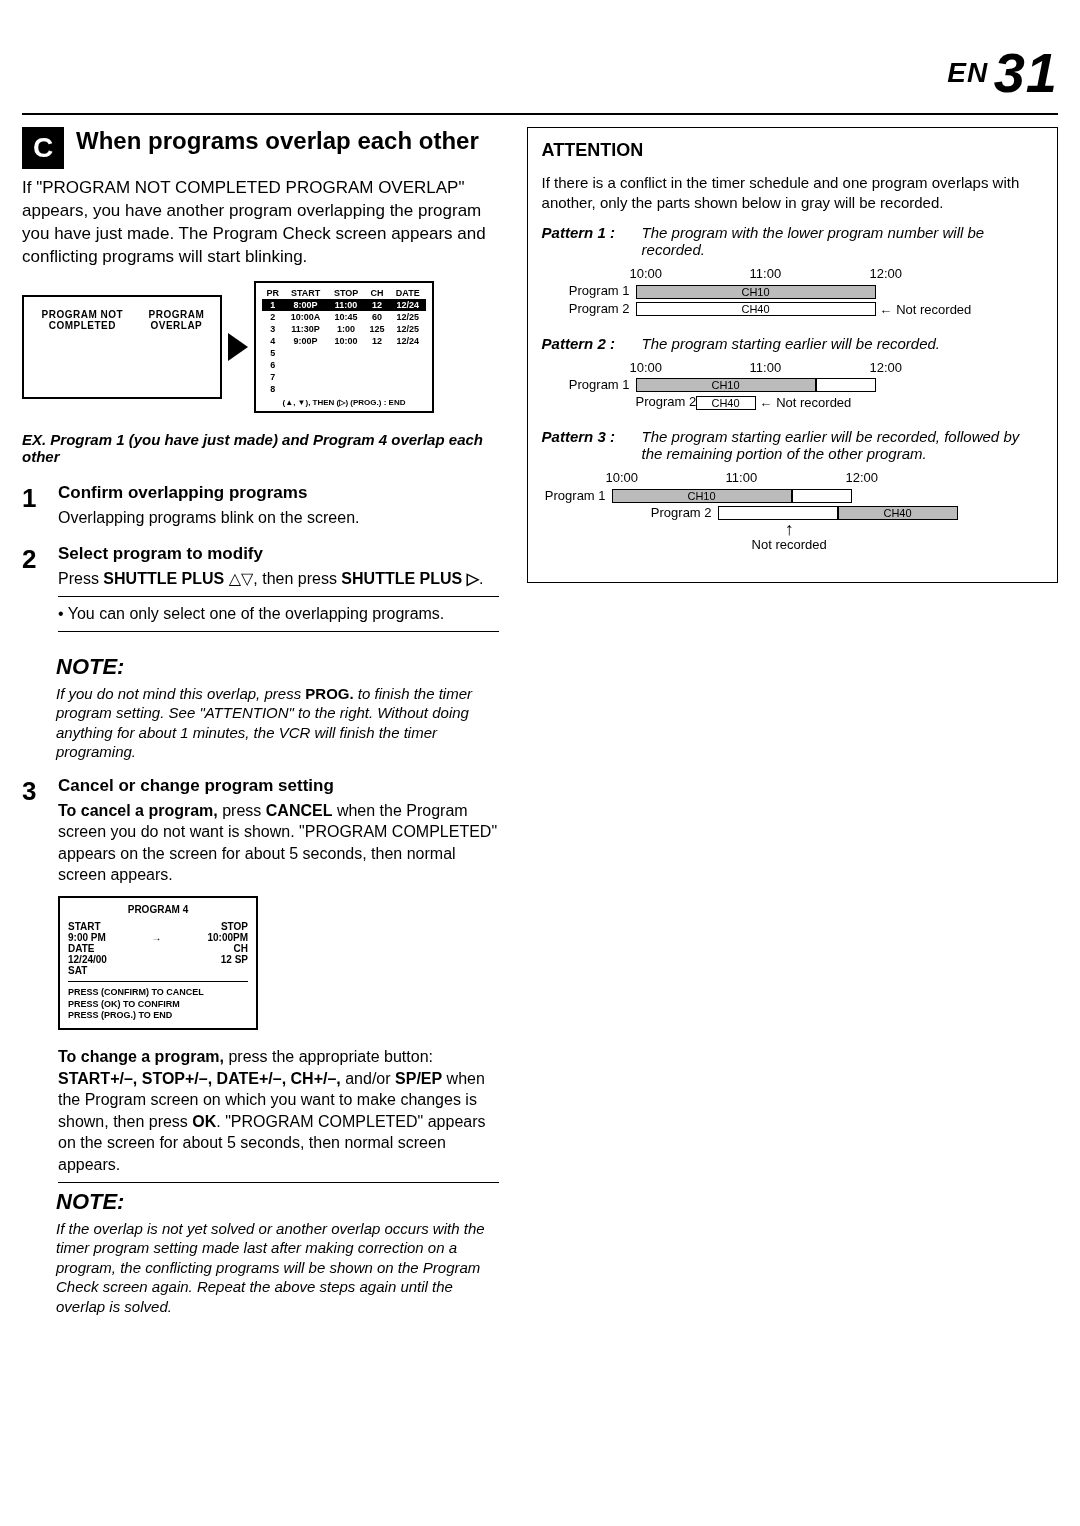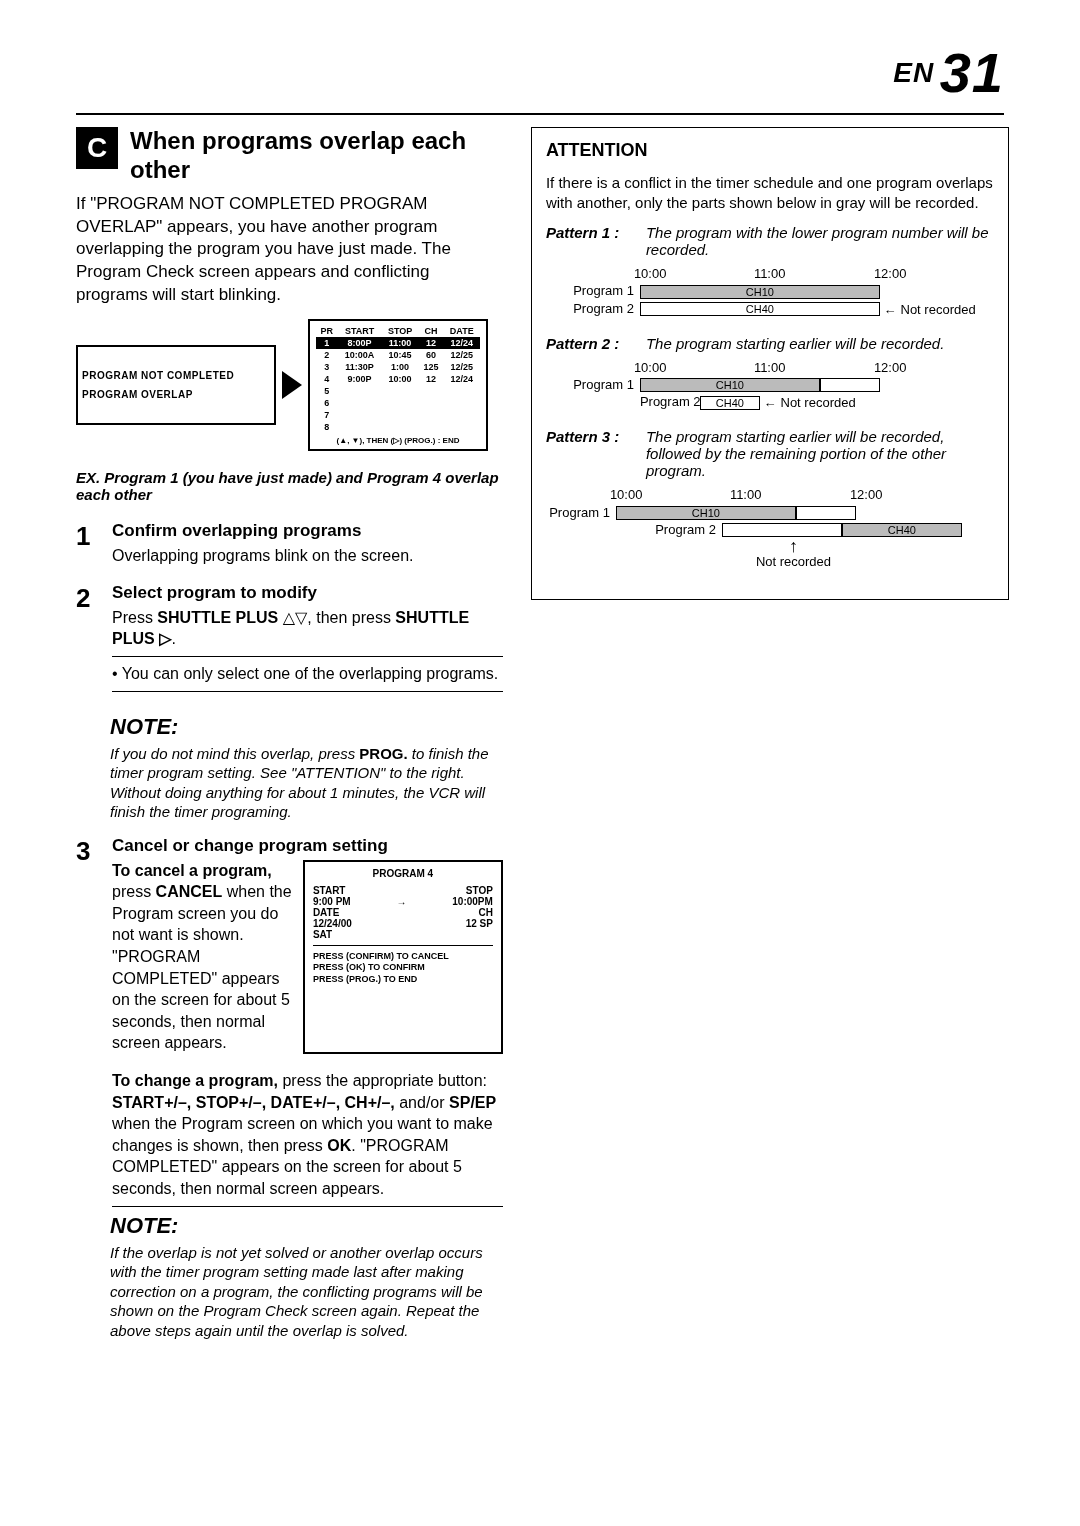--- a/index.html
+++ b/index.html
@@ -4,21 +4,21 @@
 <style>
 body {
   font-family: Arial, Helvetica, sans-serif;
   margin: 0;
   padding: 0;
   background: #fff;
   color: #000;
   width: 1080px;
 }
 .page {
-  padding: 40px 76px;
+  padding: 40px 22px;
 }
 .page-hdr {
   text-align: right;
   font-style: italic;
   font-weight: bold;
   letter-spacing: 1px;
   padding-bottom: 8px;
   border-bottom: 2px solid #000;
   margin-bottom: 12px;
 }
@@ -41,25 +41,26 @@
   margin-right: 12px;
   flex-shrink: 0;
 }
 .section-title { font-size: 24px; font-weight: bold; line-height: 1.2; }
 .intro { font-size: 17px; line-height: 1.35; margin-bottom: 12px; }
 .screenshots { display: flex; align-items: center; gap: 6px; margin-bottom: 18px; }
 .tv-box {
   border: 2px solid #000;
   font-size: 10px;
   font-weight: bold;
+  text-align: center;
   padding: 8px 4px;
   width: 200px;
-  height: 80px;
+  height: 104px;
   display: flex;
-  flex-direction: column;
+  flex-direction: row;
   justify-content: center;
   box-sizing: border-box;
 }
 .tv-box .line { margin: 4px 0; letter-spacing: 0.5px; }
 .arrow-right {
   width: 0; height: 0;
   border-top: 14px solid transparent;
   border-bottom: 14px solid transparent;
   border-left: 20px solid #000;
 }
@@ -78,21 +79,21 @@
 .table-box .footer { font-size: 8px; text-align: center; margin-top: 3px; }
 .ex-note { font-size: 15px; font-weight: bold; margin-bottom: 18px; font-style: italic; }
 .step { display: flex; margin-bottom: 16px; }
 .step-num { font-size: 26px; font-weight: bold; width: 36px; flex-shrink: 0; }
 .step-body { flex: 1; }
 .step-title { font-size: 17px; font-weight: bold; margin-bottom: 4px; }
 .step-text { font-size: 16px; line-height: 1.35; }
 .bullet-line { margin-top: 4px; }
 .note-label { font-size: 22px; font-style: italic; font-weight: bold; margin: 6px 0 4px 34px; }
 .note-body { font-size: 15px; font-style: italic; line-height: 1.3; margin: 0 0 14px 34px; }
-.step3-wrap { display: flex; gap: 10px; }
+.step3-wrap { display: flex; gap: 10px; flex-direction: column; }
 .step3-text { flex: 1; font-size: 16px; line-height: 1.35; }
 .program-box {
   border: 2px solid #000;
   font-size: 10px;
   font-weight: bold;
   padding: 6px 8px;
   width: 200px;
   box-sizing: border-box;
   text-align: left;
 }

